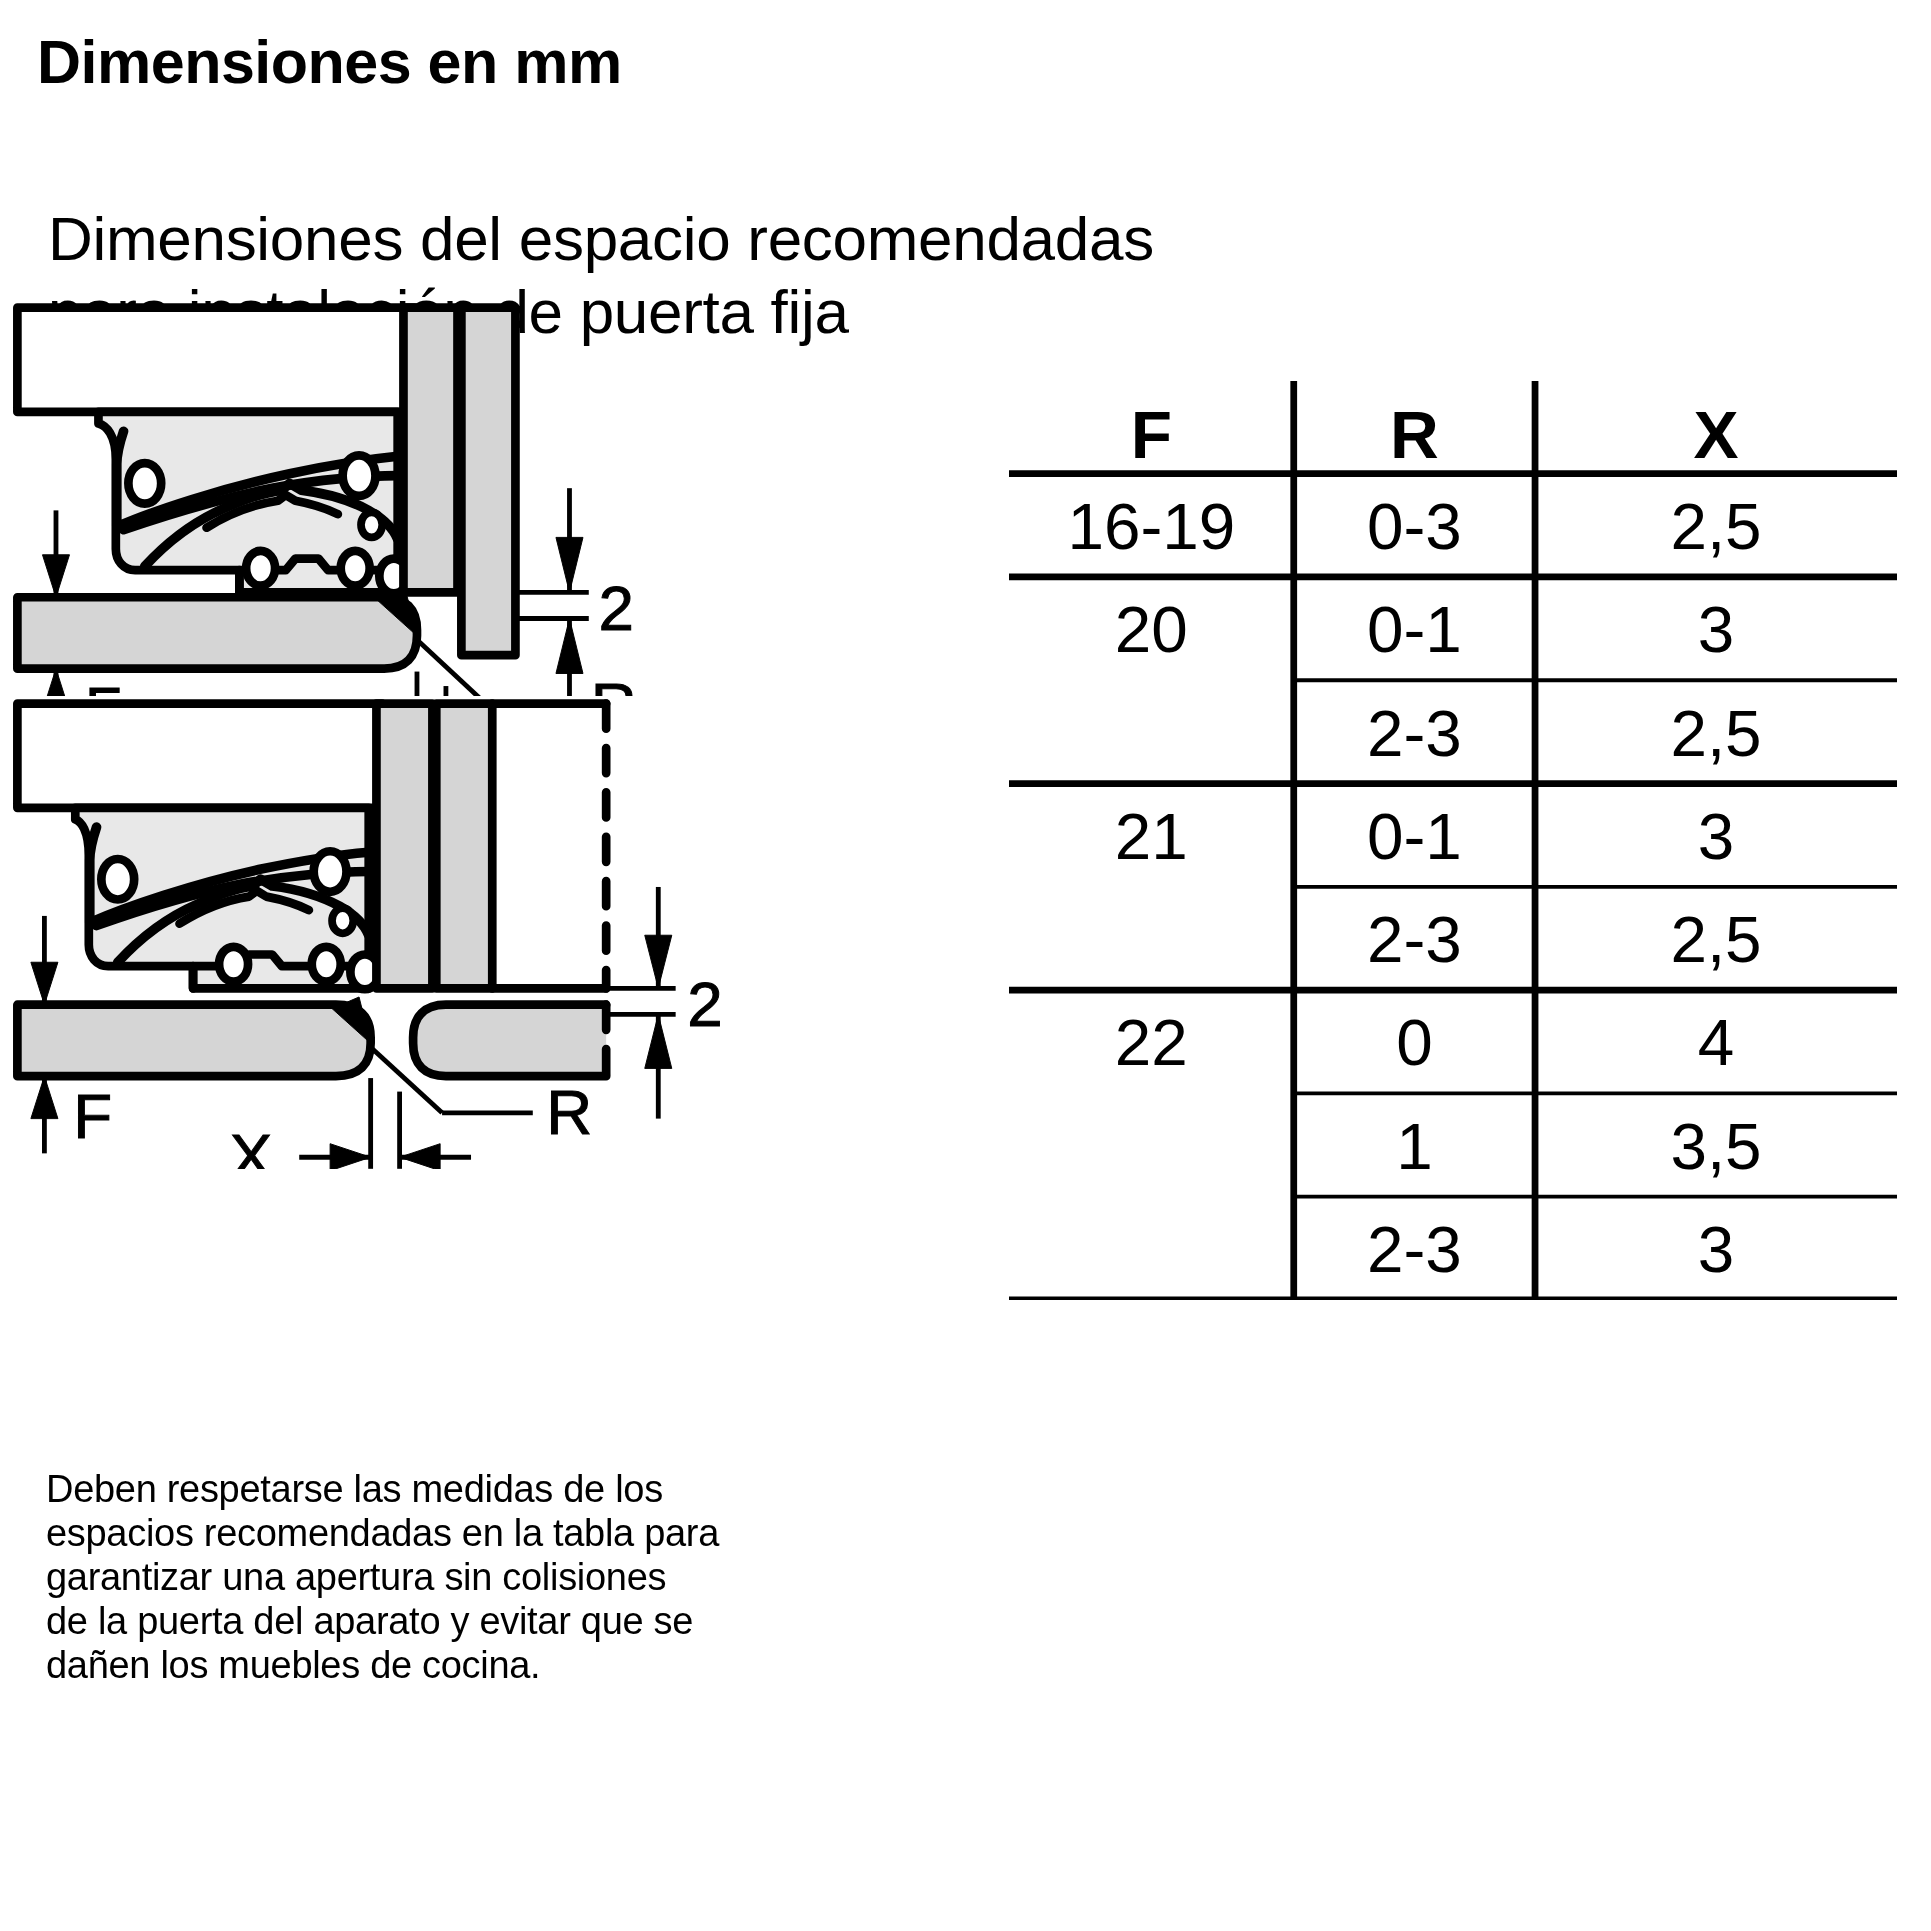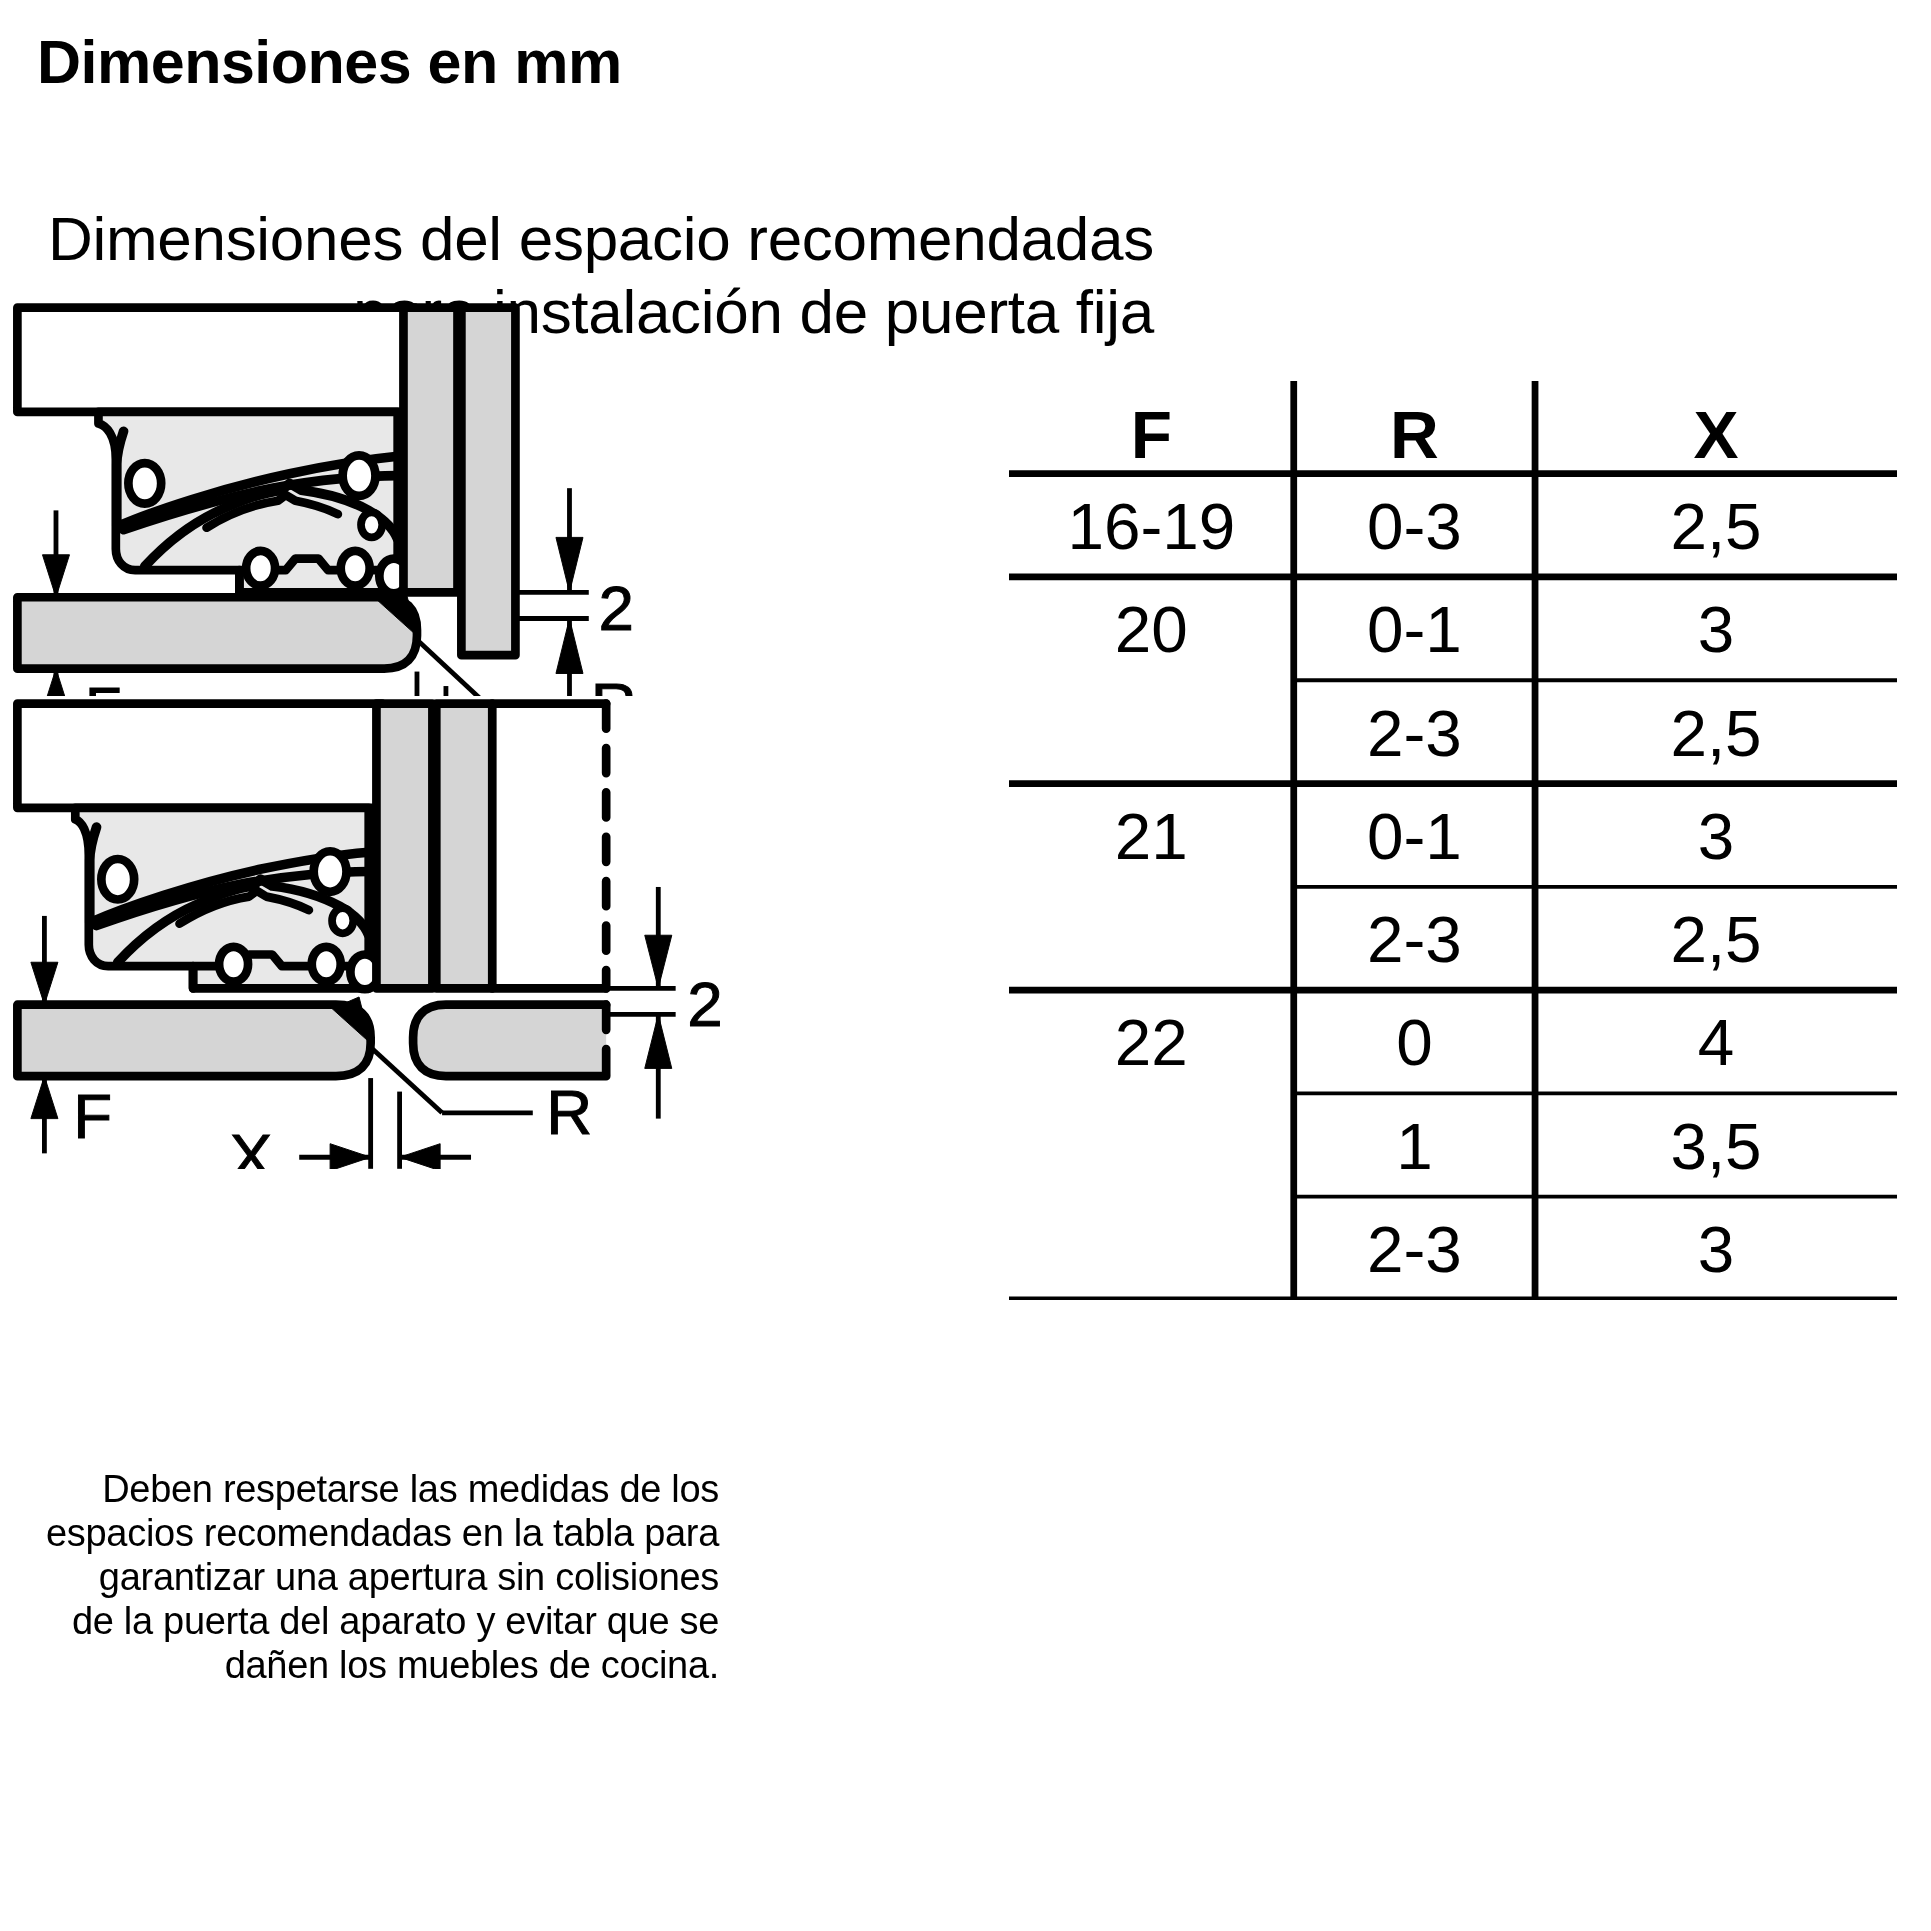--- a/index.html
+++ b/index.html
@@ -13,21 +13,20 @@
     height: 1931px;
     font-family: "Liberation Sans", sans-serif;
     color: #000000;
     overflow: hidden;
     position: relative;
   }
   #page {
     position: relative;
     width: 1931px;
     height: 1931px;
-    text-align: right;
   }
 
   
   .main-title {
     position: absolute;
     left: 37px;
     top: 27px;
     font-size: 61px;
     font-weight: 700;
     letter-spacing: -0.5px;

